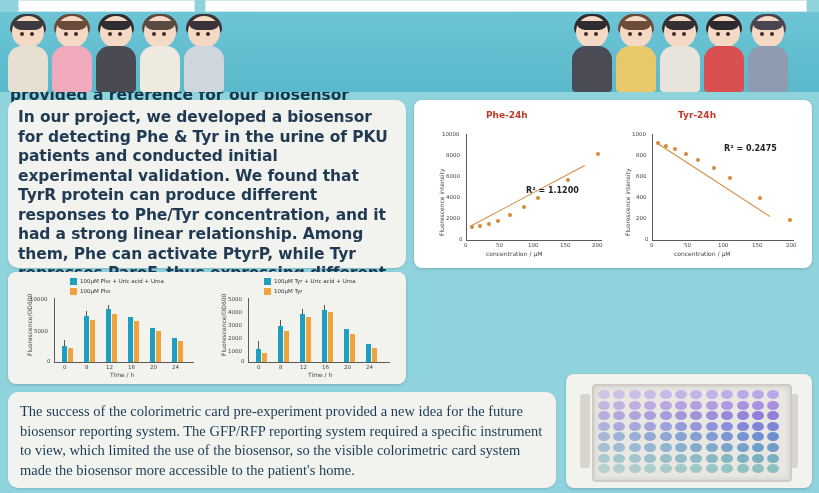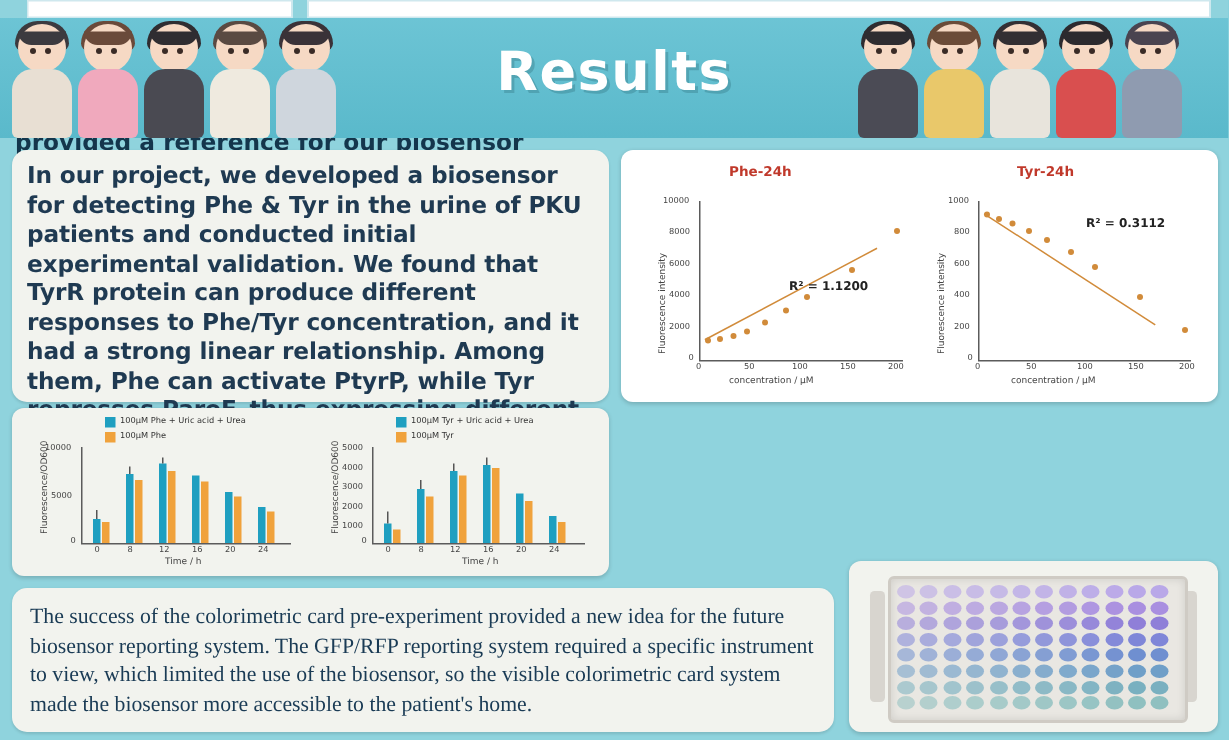--- a/index.html
+++ b/index.html
@@ -183,21 +183,20 @@
       <div class="person" style="left:180px;">
         <div class="p-hair" style="background:#4a4450;"></div>
         <div class="p-head"></div>
           <div class="p-bangs" style="background:#4a4450;"></div>
         <div class="p-eye l"></div>
           <div class="p-eye r"></div>
         <div class="p-body" style="background:#8f9bb0;"></div>
       </div>
     </div>
 
-    <div class="results-title">Results</div>
   </div>
 
   <div class="txt-card" id="block-intro">
     <div class="para">In our project, we developed a biosensor for detecting Phe &amp; Tyr in the urine of PKU patients and conducted initial experimental validation. We found that TyrR protein can produce different responses to Phe/Tyr concentration, and it had a strong linear relationship. Among them, Phe can activate PtyrP, while Tyr represses ParoF, thus expressing different fluorescence intensity, and detecting Phe in urine.</div>
   </div>
 
   <div class="fig-card" id="fig-line">
 
     <div class="chart" style="left:10px;top:8px;width:186px;height:152px;">
       <div class="chart-title" style="left:62px;top:2px;">Phe-24h</div>
@@ -257,21 +256,21 @@
       <div class="trend" style="left:44px;top:34px;width:136px;transform:rotate(33deg);"></div>
       <div class="pt" style="left:44px;top:33px;"></div>
       <div class="pt" style="left:52px;top:36px;"></div>
       <div class="pt" style="left:61px;top:39px;"></div>
       <div class="pt" style="left:72px;top:44px;"></div>
       <div class="pt" style="left:84px;top:50px;"></div>
       <div class="pt" style="left:100px;top:58px;"></div>
       <div class="pt" style="left:116px;top:68px;"></div>
       <div class="pt" style="left:146px;top:88px;"></div>
       <div class="pt" style="left:176px;top:110px;"></div>
-      <div class="r2" style="left:112px;top:36px;">R² = 0.3112</div>
+      <div class="r2" style="left:112px;top:36px;">R² = 0.2475</div>
     </div>
   </div>
 
   <div class="fig-card" id="fig-bars">
 
     <div class="chart" style="left:6px;top:4px;width:190px;height:104px;">
       <div class="legend-sq cy-sq" style="left:56px;top:2px;background:#1f9fc0;"></div>
       <div class="legend-tx" style="left:66px;top:2px;">100μM Phe + Uric acid + Urea</div>
       <div class="legend-sq" style="left:56px;top:12px;background:#f0a23c;"></div>
       <div class="legend-tx" style="left:66px;top:12px;">100μM Phe</div>

